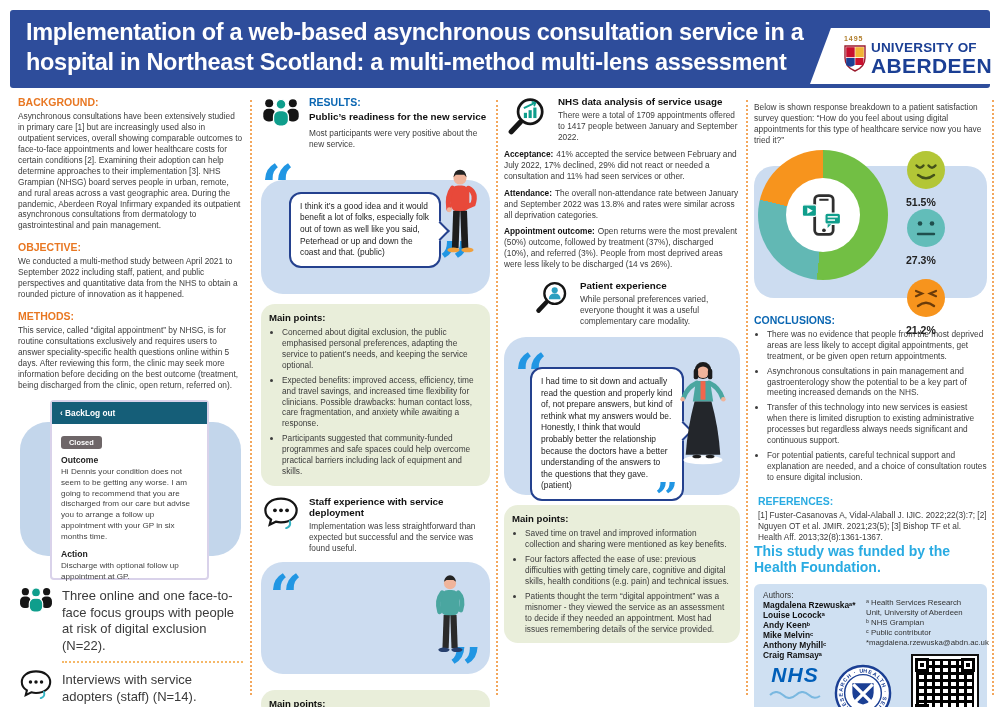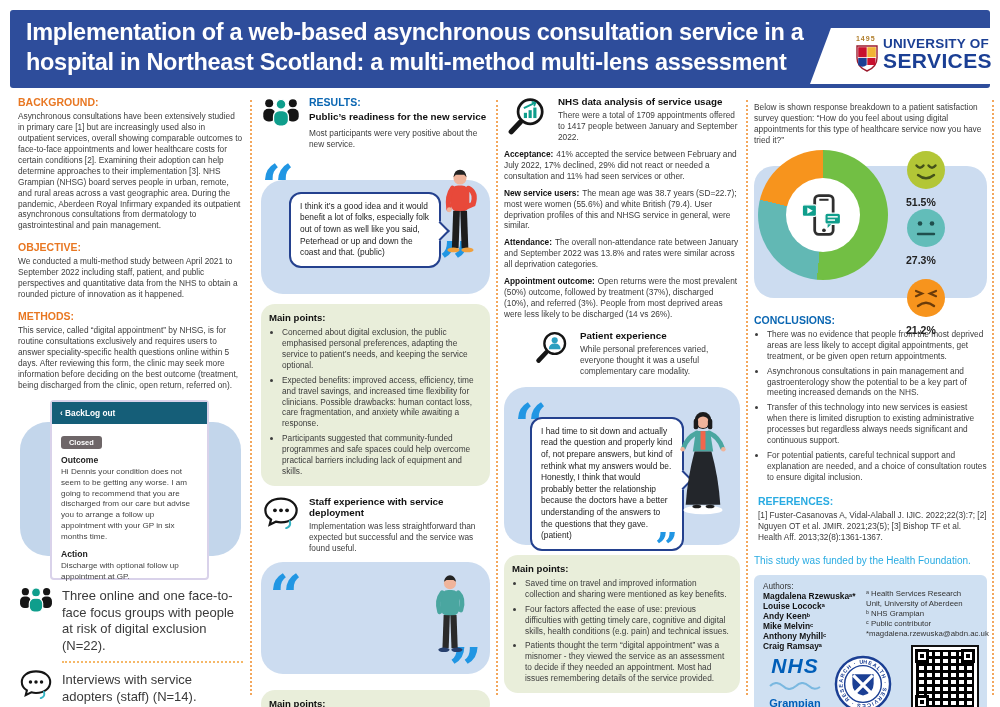--- a/index.html
+++ b/index.html
@@ -1,21 +1,21 @@
 <!DOCTYPE html>
 <html><head>
 <meta charset="utf-8">
 <style>
   html,body{margin:0;padding:0;background:#888;}
   .poster{position:relative;width:1000px;height:707px;background:#ffffff;font-family:"Liberation Sans",sans-serif;overflow:hidden;color:#3a3a3a;}
   
   .header{position:absolute;left:10px;top:10px;right:10px;height:78px;background:#2e4d9b;border-radius:3px;}
   .title{color:#fff;font-weight:bold;font-size:23.5px;line-height:1.28;padding:7px 0 0 16px;letter-spacing:-0.3px;width:810px;}
   .logo-plate{position:absolute;right:0;top:28px;width:182px;height:56px;background:#fff;clip-path:polygon(11% 0,100% 0,100% 100%,0 100%);display:flex;align-items:center;justify-content:flex-end;padding-right:8px;}
-  .logo-inner{display:flex;align-items:flex-start;gap:5px;}
+  .logo-inner{display:flex;align-items:flex-end;gap:5px;}
   .crest-wrap{position:relative;padding-top:8px;}
   .logo-year{position:absolute;top:-2px;left:0;font-size:7px;color:#b07d2a;font-weight:bold;letter-spacing:1px;}
   .logo-text{color:#1b3f94;line-height:1;}
   .logo-l1{font-size:13.5px;font-weight:bold;letter-spacing:0.2px;}
   .logo-l2{font-size:21px;font-weight:bold;letter-spacing:0.4px;}
   
   .col{position:absolute;top:96px;}
   .col1{left:18px;width:225px;}
   .col2{left:261px;width:229px;}
   .col3{left:504px;width:236px;}
@@ -73,21 +73,21 @@
   .auth-affil{position:absolute;left:112px;top:14px;width:112px;font-size:7.8px;line-height:1.3;color:#333;}
   .nhs-logo{position:absolute;left:10px;bottom:12px;width:62px;text-align:center;color:#005eb8;}
   .nhs-word{font-size:21px;font-weight:bold;font-style:italic;letter-spacing:1px;line-height:1;}
   .nhs-region{font-size:11px;font-weight:bold;margin-top:3px;}
   .seal{position:absolute;left:80px;bottom:8px;}
   .qr{position:absolute;right:8px;bottom:8px;width:68px;height:68px;background:#fff;border:2px solid #111;padding:3px;box-sizing:border-box;}
   .qr-noise{position:relative;width:100%;height:100%;background-image:repeating-linear-gradient(0deg,#000 0 3px,transparent 3px 7px),repeating-linear-gradient(90deg,#000 0 3px,transparent 3px 8px);background-blend-mode:multiply;}
   .finder{position:absolute;width:14px;height:14px;background:#fff;border:3px solid #000;box-sizing:border-box;}
   .finder::after{content:"";position:absolute;left:2px;top:2px;right:2px;bottom:2px;background:#000;}
   .f1{left:-1px;top:-1px;}.f2{right:-1px;top:-1px;}.f3{left:-1px;bottom:-1px;}
-  .fund{font-weight:normal;font-size:10px;color:#29abe2;margin-top:12px;}
+  .fund{font-weight:bold;font-size:14px;color:#29abe2;}
   .refs{font-size:8.3px;line-height:1.32;}
 </style>
 </head>
 <body>
 
 <div class="poster">
 
   <div class="header">
     <div class="title">Implementation of a web-based asynchronous consultation service in a hospital in Northeast Scotland: a multi-method multi-lens assessment</div>
   </div>
@@ -98,21 +98,21 @@
         <svg width="22" height="27" viewBox="0 0 22 27">
           <path d="M1 1 h20 v12 q0 9 -10 13 q-10 -4 -10 -13 Z" fill="#fff" stroke="#9b1c2e" stroke-width="1.4"></path>
           <rect x="2.2" y="2.2" width="8.5" height="10" fill="#c8102e"></rect>
           <rect x="11.3" y="13" width="8.2" height="7" fill="#c8102e"></rect>
           <rect x="11.3" y="2.2" width="8.5" height="10" fill="#f1b434"></rect>
           <path d="M2.2 13 h8.5 v7 q-4 3.5 -8.5 0 Z" fill="#1b3f94"></path>
         </svg>
       </div>
       <div class="logo-text">
         <div class="logo-l1">UNIVERSITY OF</div>
-        <div class="logo-l2">SERVICES</div>
+        <div class="logo-l2">ABERDEEN</div>
       </div>
     </div>
   </div>
 
   <div class="vsep" style="left:250px"></div>
   <div class="vsep" style="left:496px"></div>
   <div class="vsep" style="left:746px"></div>
   <div class="vsep" style="left:992px"></div>
 
   <div class="col col1">
@@ -288,21 +288,20 @@
             <path d="M24.5 5.5 l3.5 1 -1.2 3.2" fill="none" stroke="#0f9e8c" stroke-width="1.6"></path>
         </svg>
       </span>
       <div>
         <div class="h-black">NHS data analysis of service usage</div>
         <div class="p">There were a total of 1709 appointments offered to 1417 people between January and September 2022.</div>
       </div>
     </div>
 
     <div class="stat"><b>Acceptance:</b><span>41% accepted the service between February and July 2022, 17% declined, 29% did not react or needed a consultation and 11% had seen services or other.</span></div>
-    <div class="stat"><b>New service users:</b><span>The mean age was 38.7 years (SD=22.7); most were women (55.6%) and white British (79.4). User deprivation profiles of this and NHSG service in general, were similar.</span></div>
     <div class="stat"><b>Attendance:</b><span>The overall non-attendance rate between January and September 2022 was 13.8% and rates were similar across all deprivation categories.</span></div>
     <div class="stat"><b>Appointment outcome:</b><span>Open returns were the most prevalent (50%) outcome, followed by treatment (37%), discharged (10%), and referred (3%). People from most deprived areas were less likely to be discharged (14 vs 26%).</span></div>
 
     <div class="sec-head mt10" style="padding-left:28px">
       <span class="micon">
         <svg width="36" height="36" viewBox="0 0 40 40">
           <circle cx="23" cy="15" r="11.5" fill="#fff" stroke="#151515" stroke-width="2.6"></circle>
           <line x1="13.5" y1="25" x2="5" y2="34" stroke="#151515" stroke-width="5" stroke-linecap="round"></line>
           <circle cx="23" cy="11.5" r="3.4" fill="#2b9fc0"></circle>
           <path d="M16.5 21.5 q0 -6.5 6.5 -6.5 q6.5 0 6.5 6.5 Z" fill="#2b9fc0"></path>

